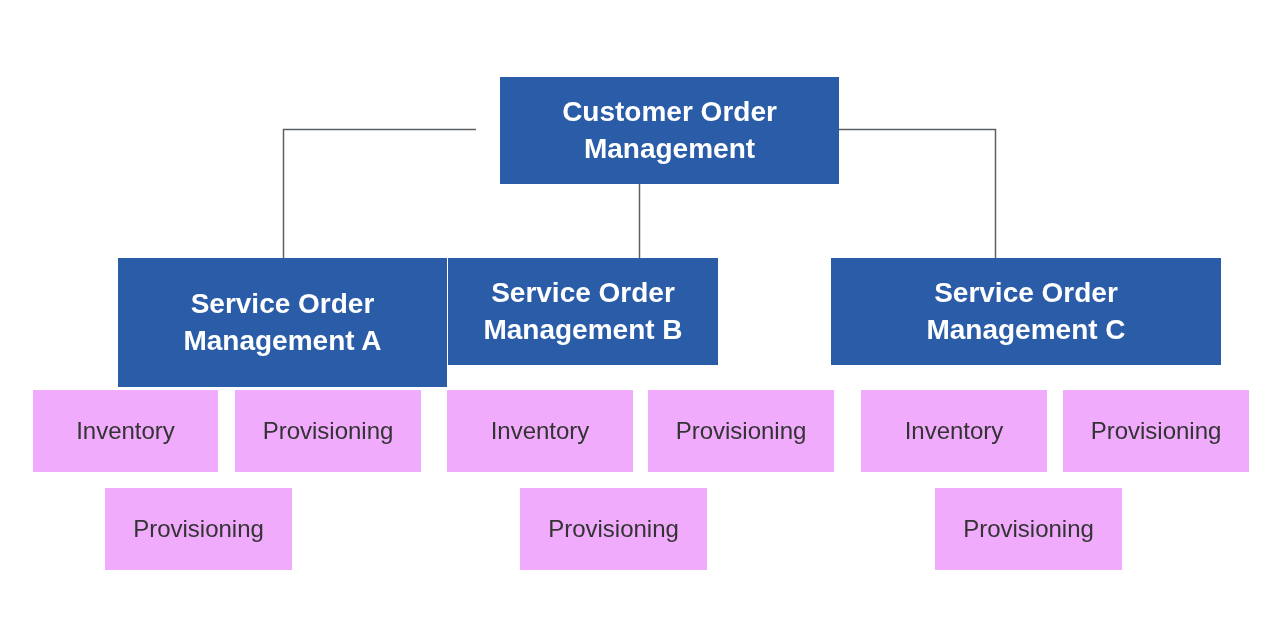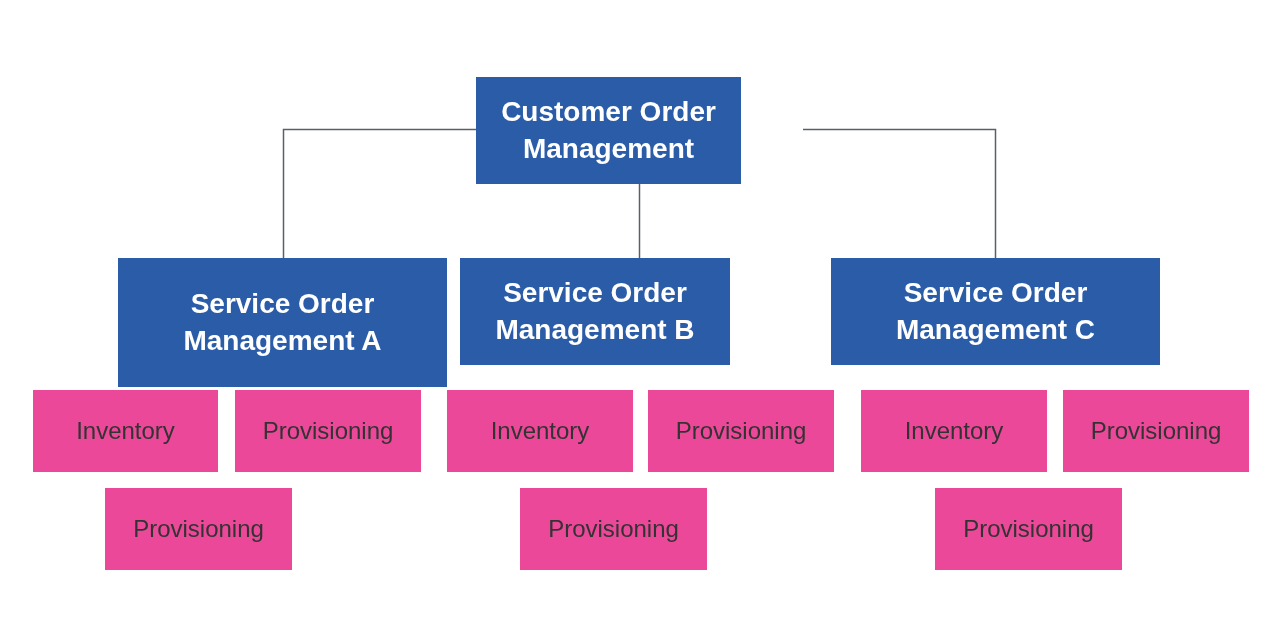--- a/index.html
+++ b/index.html
@@ -32,31 +32,31 @@
   }
   .node-primary {
     background: #2A5CA8;
     color: #ffffff;
     font-weight: bold;
     font-size: 28px;
     line-height: 1.32;
     padding: 0 18px;
   }
   .node-secondary {
-    background: #ec4899;
+    background: #f0abfc;
     color: #333333;
     font-weight: normal;
     font-size: 24px;
     line-height: 1.2;
   }
   
-  #node-root   { left: 476px; top: 77px;  width: 265px; height: 107px; }
+  #node-root   { left: 500px; top: 77px;  width: 339px; height: 107px; }
   #node-som-a  { left: 118px; top: 258px; width: 329px; height: 129px; }
-  #node-som-b  { left: 460px; top: 258px; width: 270px; height: 107px; }
-  #node-som-c  { left: 831px; top: 258px; width: 329px; height: 107px; }
+  #node-som-b  { left: 448px; top: 258px; width: 270px; height: 107px; }
+  #node-som-c  { left: 831px; top: 258px; width: 390px; height: 107px; }
 
   #node-inv-a   { left: 33px;   top: 390px; width: 185px; height: 82px; }
   #node-prov-a1 { left: 235px;  top: 390px; width: 186px; height: 82px; }
   #node-inv-b   { left: 447px;  top: 390px; width: 186px; height: 82px; }
   #node-prov-b1 { left: 648px;  top: 390px; width: 186px; height: 82px; }
   #node-inv-c   { left: 861px;  top: 390px; width: 186px; height: 82px; }
   #node-prov-c1 { left: 1063px; top: 390px; width: 186px; height: 82px; }
 
   #node-prov-a2 { left: 105px; top: 488px; width: 187px; height: 82px; }
   #node-prov-b2 { left: 520px; top: 488px; width: 187px; height: 82px; }

